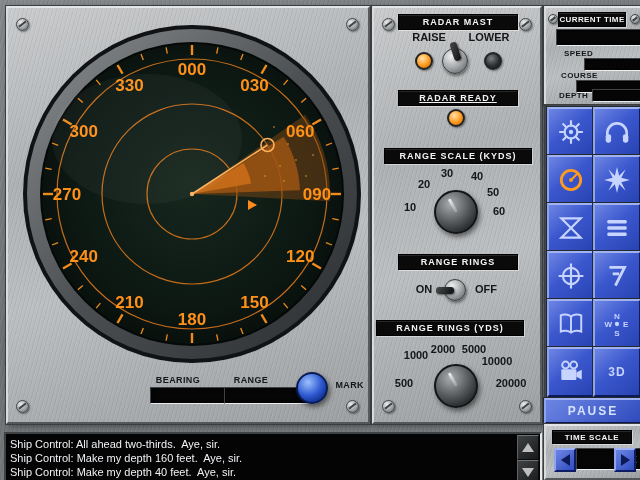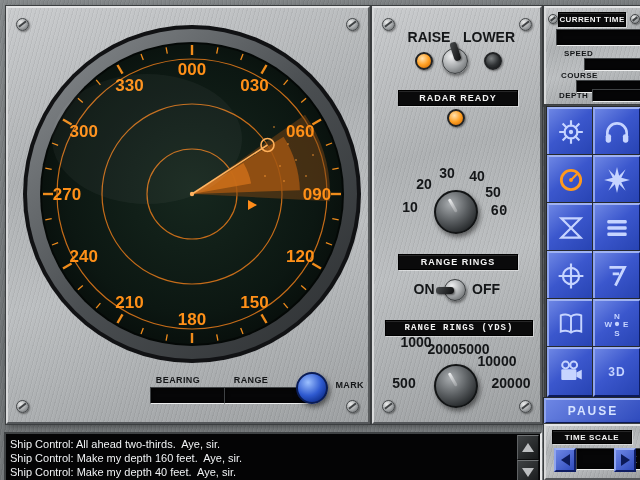--- a/index.html
+++ b/index.html
@@ -14,21 +14,21 @@
       linear-gradient(165deg,#c9cbcd 0%,#aeb1b3 35%,#bcbfc1 60%,#9da0a2 100%);
     border:2px solid;border-color:#e4e5e6 #5a5d5f #54575a #d9dadb;
     box-shadow:0 0 0 1px #3b3e40, 2px 2px 6px rgba(0,0,0,.4);}
   .hdr{position:absolute;background:#0a0a0b;color:#f4f4f4;font-size:9px;font-weight:bold;
     letter-spacing:1px;display:flex;align-items:center;justify-content:center;border:1px solid #000;
     box-shadow:1px 1px 0 rgba(255,255,255,.45), inset 0 1px 0 rgba(255,255,255,.12);}
   .lcd{position:absolute;background:#060607;border:1px solid;border-color:#3f4244 #eceded #eceded #3f4244;
     box-shadow:inset 0 0 5px #000;color:#dfe3e6;font:bold 10px "DejaVu Sans Mono",monospace;
     display:flex;align-items:center;justify-content:center;padding-left:36px;}
   .cap{position:absolute;font-size:9px;font-weight:bold;color:#141618;letter-spacing:.4px;text-align:center;}
-  .ktick{position:absolute;transform:translate(-50%,-50%);font-size:14px;font-weight:bold;color:#141618;white-space:nowrap;}
+  .ktick{position:absolute;transform:translate(-50%,-50%);font-size:11px;font-weight:bold;color:#141618;white-space:nowrap;}
   .screw{position:absolute;width:11px;height:11px;border-radius:50%;
     background:radial-gradient(circle at 35% 30%,#eceded,#a2a5a7 55%,#606366);
     border:1px solid #45484a;box-shadow:1px 1px 2px rgba(0,0,0,.45);}
   .screw::after{content:"";position:absolute;left:1px;right:1px;top:4px;height:2px;background:#3f4244;transform:rotate(-38deg);}
   .screw.sm{width:8px;height:8px;} .screw.sm::after{top:2.5px;}
   .lamp{position:absolute;width:14px;height:14px;border-radius:50%;border:2px solid #202224;box-shadow:1px 1px 2px rgba(0,0,0,.45);}
   .lamp.on{background:radial-gradient(circle at 38% 32%,#ffe2b0,#ffa024 50%,#c35f00);}
   .lamp.off{background:radial-gradient(circle at 38% 32%,#7c8082,#303335 55%,#101214);}
   .toggle-base{position:absolute;border-radius:50%;
     background:radial-gradient(circle at 35% 30%,#f0f1f2,#a6a9ab 50%,#4f5254);
@@ -184,51 +184,53 @@
     <div class="knob blue" style="left:288px;top:364px;width:28px;height:28px;"></div>
     <div class="cap" style="left:320px;top:372px;width:36px;text-align:right;">MARK</div>
   </div>
 
   <div class="panel" style="left:372px;top:6px;width:166px;height:414px;">
     <div class="screw" style="left:8px;top:10px;"></div>
     <div class="screw" style="left:145px;top:10px;"></div>
     <div class="screw" style="left:8px;top:392px;"></div>
     <div class="screw" style="left:145px;top:392px;"></div>
 
+    <div class="hdr" style="left:24px;top:6px;width:118px;height:14px;">RADAR MAST</div>
     <div class="ktick" style="left:55px;top:29px;">RAISE</div>
     <div class="ktick" style="left:115px;top:29px;">LOWER</div>
     <div class="lamp on" style="left:41px;top:44px;"></div>
     <div class="toggle-base" style="left:68px;top:40px;width:24px;height:24px;">
       <div class="lever" style="left:8.5px;top:-7px;width:7px;height:19px;transform:rotate(-18deg);"></div>
     </div>
     <div class="lamp off" style="left:110px;top:44px;"></div>
 
-    <div class="hdr" style="left:24px;top:82px;width:118px;height:14px;">RADAR READY</div>
+    <div class="hdr" style="left:24px;top:82px;width:118px;height:14px;text-decoration:underline;">RADAR READY</div>
     <div class="lamp on" style="left:73px;top:101px;"></div>
 
+    <div class="hdr" style="left:10px;top:140px;width:146px;height:14px;">RANGE SCALE (KYDS)</div>
     <div class="ktick" style="left:28px;top:199px;margin-left:8px;">10</div>
     <div class="ktick" style="left:50px;top:176px;">20</div>
     <div class="ktick" style="left:73px;top:165px;">30</div>
     <div class="ktick" style="left:103px;top:168px;">40</div>
     <div class="ktick" style="left:119px;top:184px;">50</div>
-    <div class="ktick" style="left:125px;top:203px;font-family:Liberation Mono, monospace;">60</div>
+    <div class="ktick" style="left:125px;top:203px;">60</div>
     <div class="knob" style="left:60px;top:182px;width:40px;height:40px;">
       <div class="kptr" style="transform:rotate(-30deg);"></div>
     </div>
 
     <div class="hdr" style="left:24px;top:246px;width:118px;height:14px;">RANGE RINGS</div>
     <div class="ktick" style="left:50px;top:281px;">ON</div>
     <div class="ktick" style="left:112px;top:281px;">OFF</div>
     <div class="toggle-base" style="left:70px;top:271px;width:20px;height:20px;">
       <div class="lever" style="left:-9px;top:6.5px;width:18px;height:7px;"></div>
     </div>
 
-    <div class="hdr" style="left:11px;top:312px;width:146px;height:14px;font-family:Liberation Mono, monospace;">RANGE RINGS (YDS)</div>
+    <div class="hdr" style="left:2px;top:312px;width:146px;height:14px;">RANGE RINGS (YDS)</div>
     <div class="ktick" style="left:30px;top:375px;text-align:right;">500</div>
-    <div class="ktick" style="left:42px;top:334px;text-align:center;">1000</div>
+    <div class="ktick" style="left:42px;top:347px;text-align:center;">1000</div>
     <div class="ktick" style="left:69px;top:341px;">2000</div>
     <div class="ktick" style="left:100px;top:341px;">5000</div>
     <div class="ktick" style="left:123px;top:353px;">10000</div>
     <div class="ktick" style="left:129px;top:375px;margin-left:8px;">20000</div>
     <div class="knob" style="left:60px;top:356px;width:40px;height:40px;">
       <div class="kptr" style="transform:rotate(-30deg);"></div>
     </div>
   </div>
 
   <div class="panel" style="left:544px;top:6px;width:94px;height:96px;">

